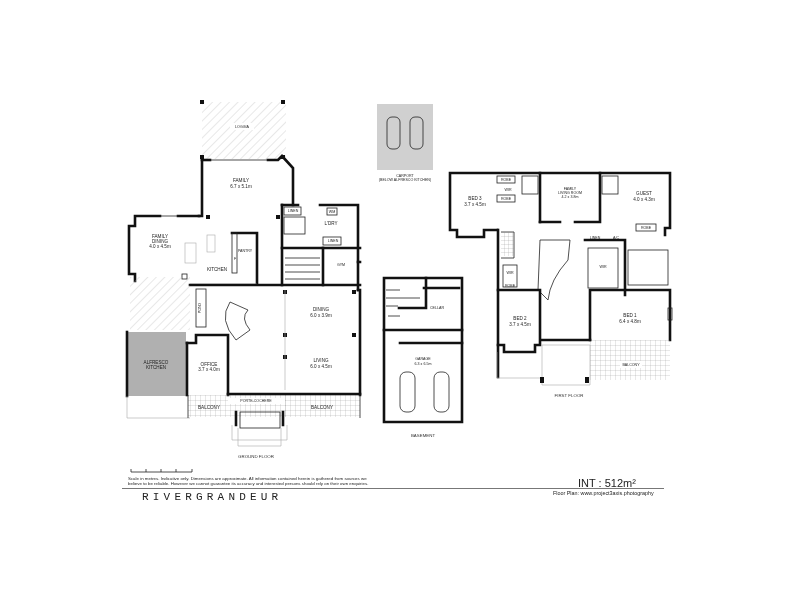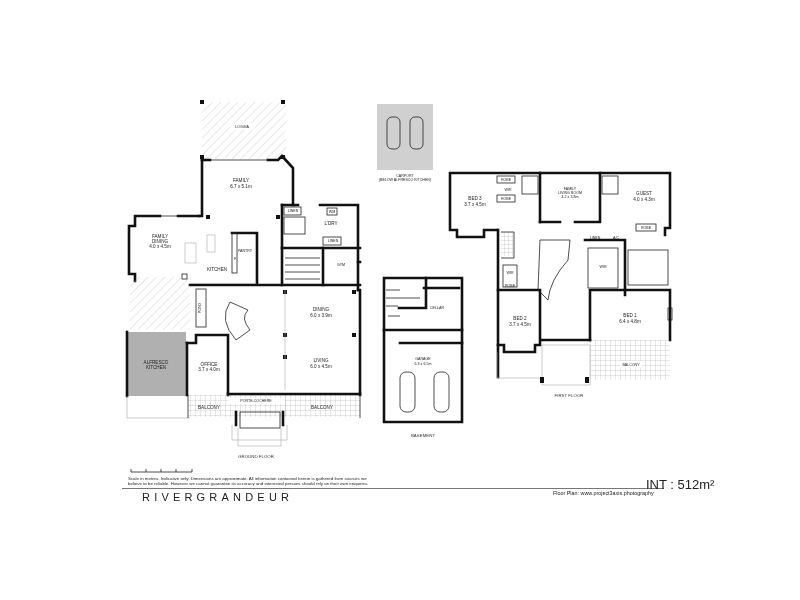--- a/index.html
+++ b/index.html
@@ -7,22 +7,22 @@
     svg { position: absolute; left: 0; top: 0; }
     .wall { stroke: #111; stroke-width: 2.6; fill: none; stroke-linecap: square; }
     .thin { stroke: #222; stroke-width: 0.8; fill: none; }
     .light { stroke: #aaa; stroke-width: 0.6; fill: none; }
     .lbl { font-family: "Liberation Sans", sans-serif; font-size: 4.6px; fill: #222; text-anchor: middle; }
     .lbl-sm { font-family: "Liberation Sans", sans-serif; font-size: 3.6px; fill: #222; text-anchor: middle; }
     .floor-lbl { font-family: "Liberation Sans", sans-serif; font-size: 4.4px; fill: #333; text-anchor: middle; }
     .col { fill: #111; }
     .disclaimer { position: absolute; left: 128px; top: 476px; width: 440px; font-size: 4.4px; line-height: 5.4px; color: #222; }
     .rule { position: absolute; left: 122px; top: 488px; width: 542px; height: 1px; background: #777; }
-    .brand { position: absolute; left: 126px; top: 491px; font-size: 11px; letter-spacing: 4.2px; color: #222; font-family: Liberation Sans, sans-serif; padding-left: 16px; }
-    .int { position: absolute; left: 646px; top: 477px; font-size: 13px; color: #222; }
+    .brand { position: absolute; left: 126px; top: 491px; font-size: 11px; letter-spacing: 4.2px; color: #222; font-family: Liberation Mono, monospace; padding-left: 16px; }
+    .int { position: absolute; left: 578px; top: 477px; font-size: 11px; color: #222; }
     .credit { position: absolute; left: 553px; top: 490px; font-size: 5.4px; color: #222; }
   </style>
 </head>
 <body>
 
 <svg width="800" height="600" viewBox="0 0 800 600">
   <defs>
     <pattern id="hatch" width="6" height="6" patternUnits="userSpaceOnUse" patternTransform="rotate(45)">
       <line x1="0" y1="0" x2="0" y2="6" stroke="#bbb" stroke-width="0.7"></line>
     </pattern>

